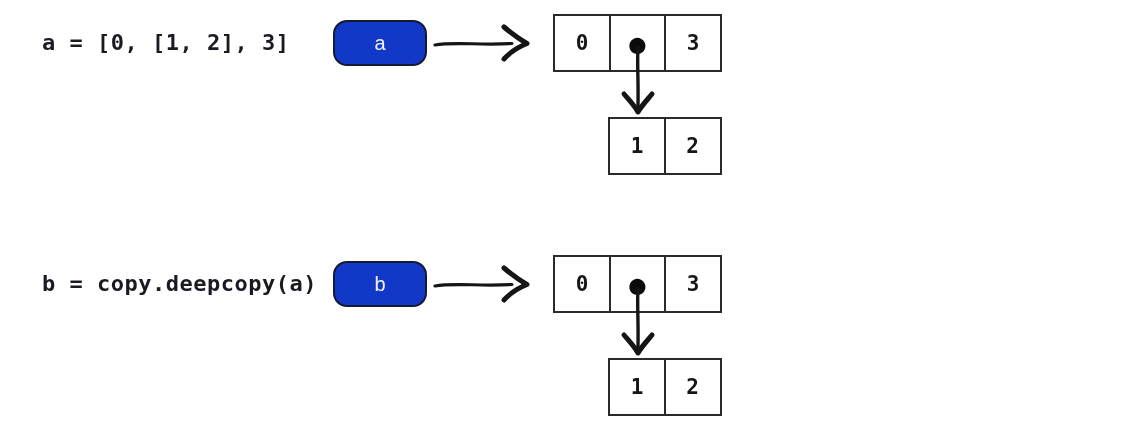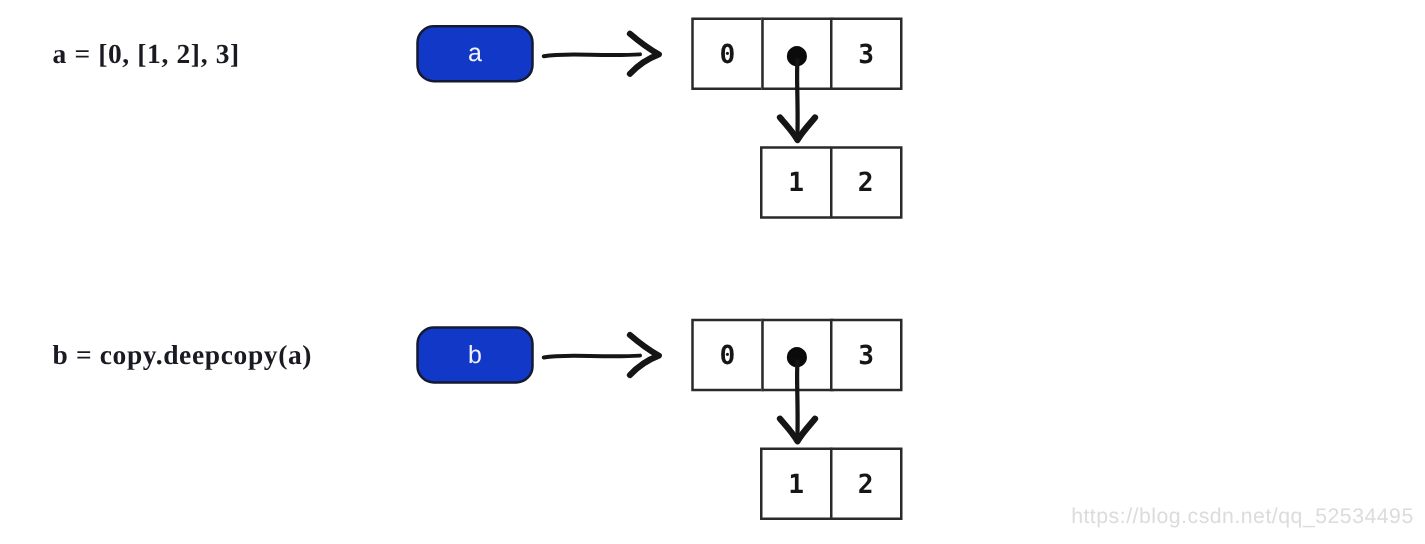--- a/index.html
+++ b/index.html
@@ -16,21 +16,20 @@
     position:relative;width:1140px;height:435px;background:var(--background);
     overflow:hidden;font-family:"DejaVu Sans Mono","Liberation Mono",monospace;
   }
   .row{position:absolute;left:0;width:1140px;height:168px;}
   .row-a{top:14px;}
   .row-b{top:255px;padding-left:10px;}
   .code{
     position:absolute;left:42px;top:15px;height:28px;line-height:28px;
     font-weight:bold;font-size:22px;letter-spacing:0.5px;color:var(--text-color);
     white-space:pre;
-    font-family:Liberation Serif, serif;
   }
   .varbox{
     position:absolute;left:333px;top:6px;width:94px;height:46px;box-sizing:border-box;
     background:var(--variable-box-fill);border:2.5px solid var(--variable-box-border);
     border-radius:14px;display:flex;align-items:center;justify-content:center;
   }
   .varbox span{
     color:#f2f2fa;font-family:"Liberation Sans","DejaVu Sans",sans-serif;
     font-size:20px;line-height:1;
   }
@@ -110,14 +109,13 @@
       <path d="M19 4 C 18 18, 19.5 34, 19 62" fill="none" stroke-width="3.4" stroke-linecap="round"></path>
       <path d="M5 50 C 10 56, 15 61, 19 68 C 23 61, 29 55, 33 50" fill="none" stroke-width="5" stroke-linecap="round" stroke-linejoin="round"></path>
     </svg>
 
     <div class="listtable inner">
       <div class="cell">1</div>
       <div class="cell">2</div>
     </div>
   </div>
 
-  <div class="watermark">https://blog.csdn.net/qq_52534495</div>
 </div>
 
 </body></html>

